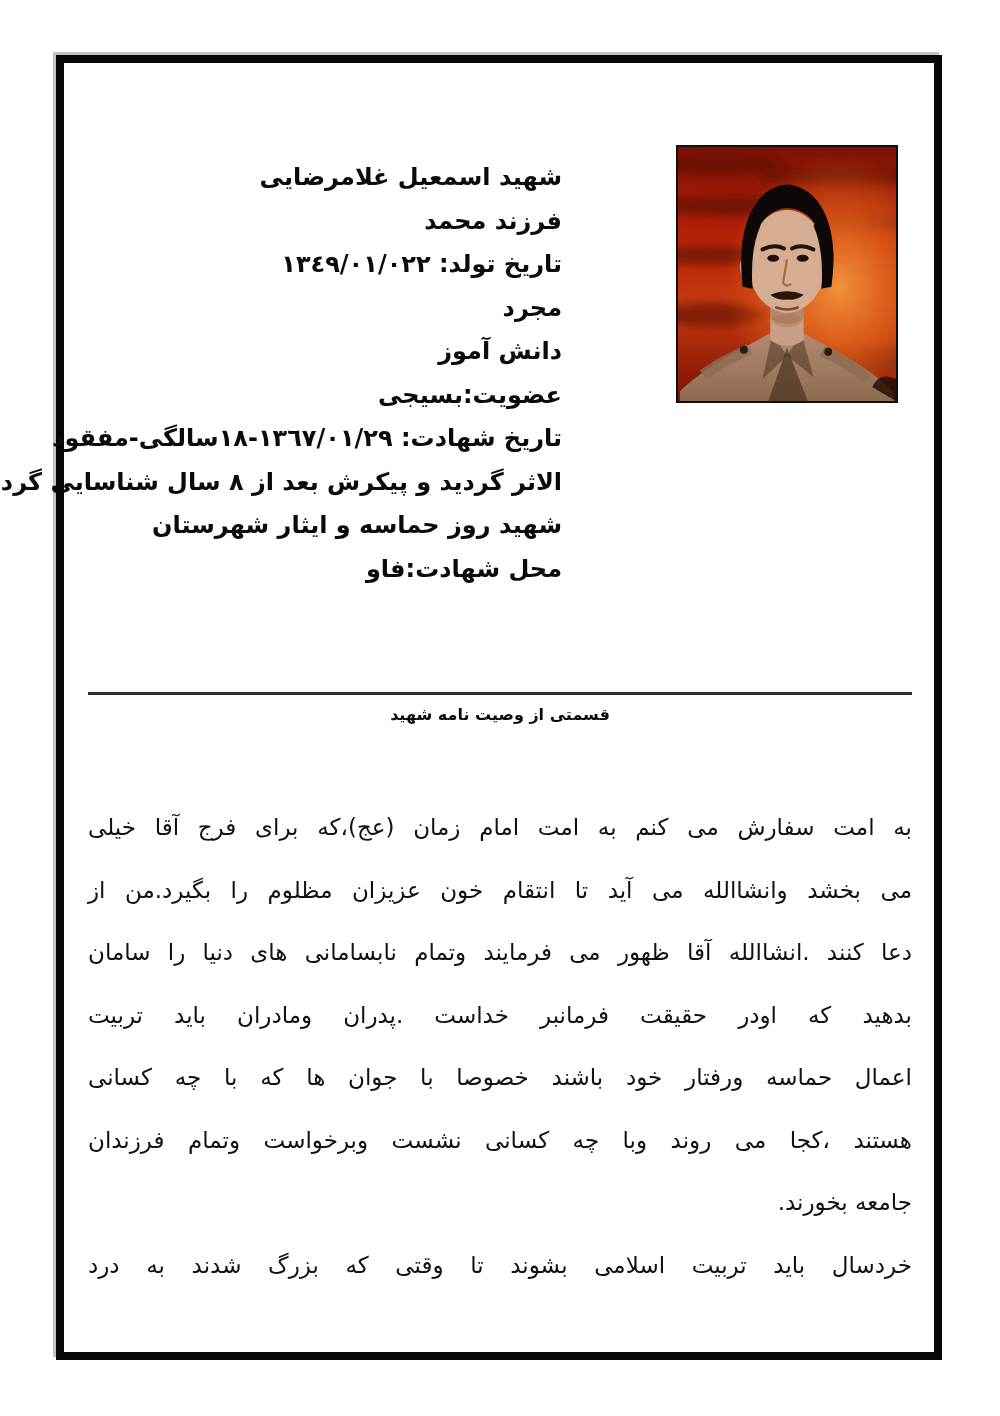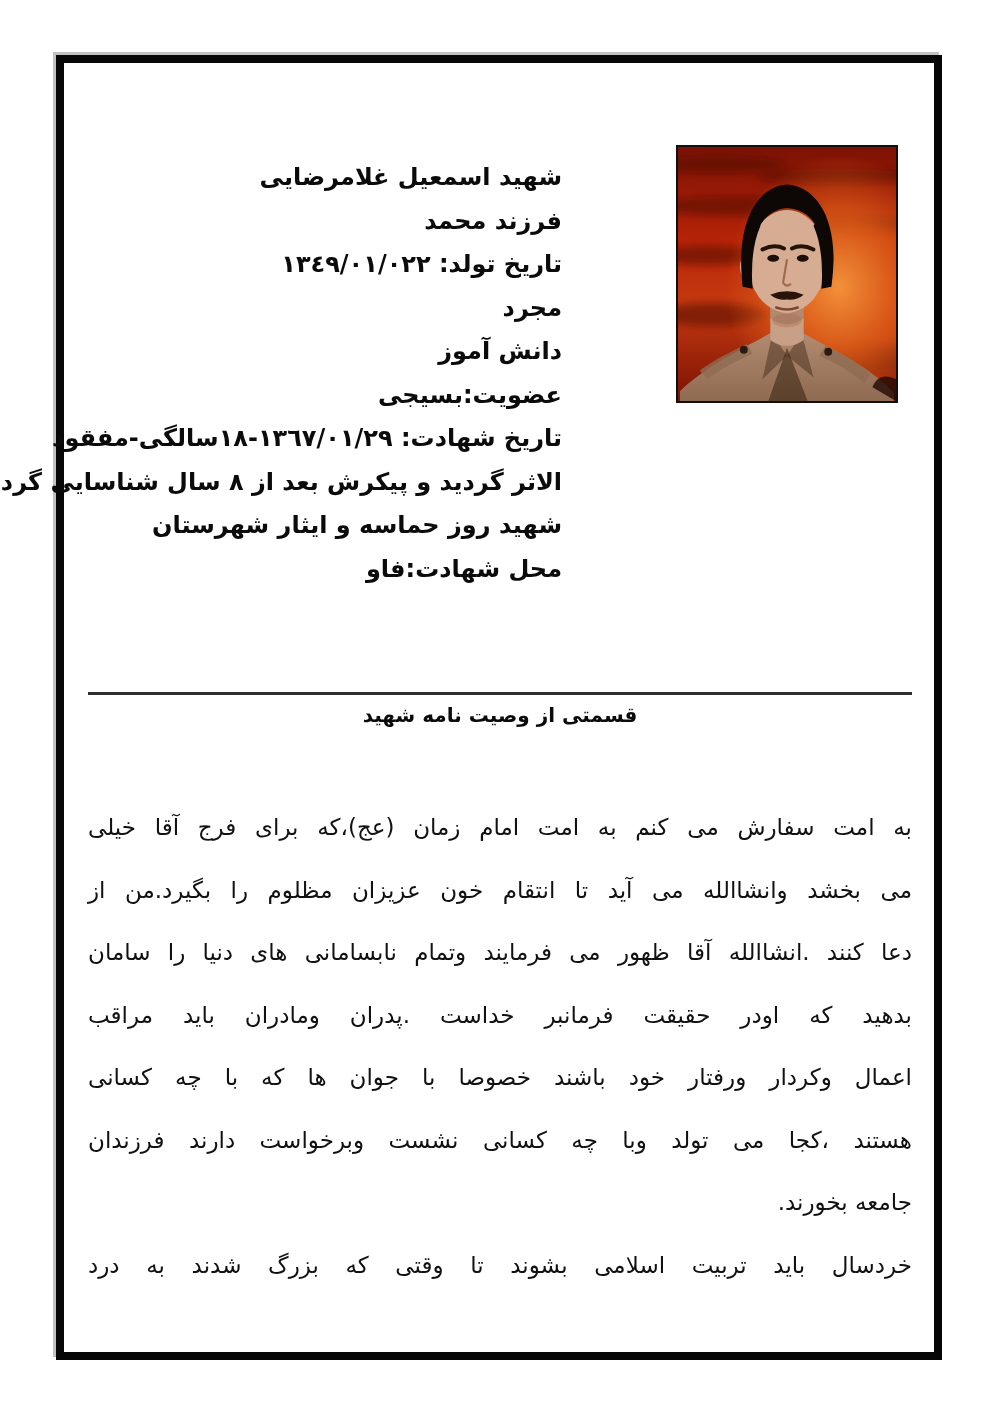--- a/index.html
+++ b/index.html
@@ -22,21 +22,21 @@
   
   .bio{
     position:absolute;top:93px;right:372px;
     direction:rtl;text-align:right;white-space:nowrap;
     font-weight:bold;font-size:24px;line-height:43.5px;color:#0b0b0b;
   }
   
   .divider{position:absolute;left:24px;top:629px;width:824px;height:3px;background:#2e2e2e;}
   .section-title{
     position:absolute;left:24px;top:637px;width:824px;
-    text-align:center;font-weight:bold;font-size:20px;line-height:30px;color:#0b0b0b;
+    text-align:center;font-weight:bold;font-size:16px;line-height:30px;color:#0b0b0b;
   }
   
   .will{
     position:absolute;left:24px;top:733px;width:824px;
     direction:rtl;font-size:23px;line-height:62.5px;color:#111;
   }
   .will-line{
     text-align:justify;
     text-align-last:justify;
   }
@@ -134,21 +134,21 @@
       <div>محل شهادت:فاو</div>
     </div>
 
     <div class="divider"></div>
     <div class="section-title">قسمتی از وصیت نامه شهید</div>
 
     <div class="will">
       <div class="will-line">به امت سفارش می کنم به امت امام زمان (عج)،که برای فرج آقا خیلی</div>
       <div class="will-line">می بخشد وانشاالله می آید تا انتقام خون عزیزان مظلوم را بگیرد.من از</div>
       <div class="will-line">دعا کنند .انشاالله آقا ظهور می فرمایند وتمام نابسامانی های دنیا را سامان</div>
-      <div class="will-line">بدهید که اودر حقیقت فرمانبر خداست .پدران ومادران باید مراقب</div>
-      <div class="will-line">اعمال وکردار ورفتار خود باشند خصوصا با جوان ها که با چه کسانی</div>
-      <div class="will-line">هستند ،کجا می تولد وبا چه کسانی نشست وبرخواست دارند فرزندان</div>
+      <div class="will-line">بدهید که اودر حقیقت فرمانبر خداست .پدران ومادران باید تربیت</div>
+      <div class="will-line">اعمال حماسه ورفتار خود باشند خصوصا با جوان ها که با چه کسانی</div>
+      <div class="will-line">هستند ،کجا می روند وبا چه کسانی نشست وبرخواست وتمام فرزندان</div>
       <div class="will-line last">جامعه بخورند.</div>
       <div class="will-line">خردسال باید تربیت اسلامی بشوند تا وقتی که بزرگ شدند به درد</div>
     </div>
 
   </div>
 </div>
 
 </body></html>

